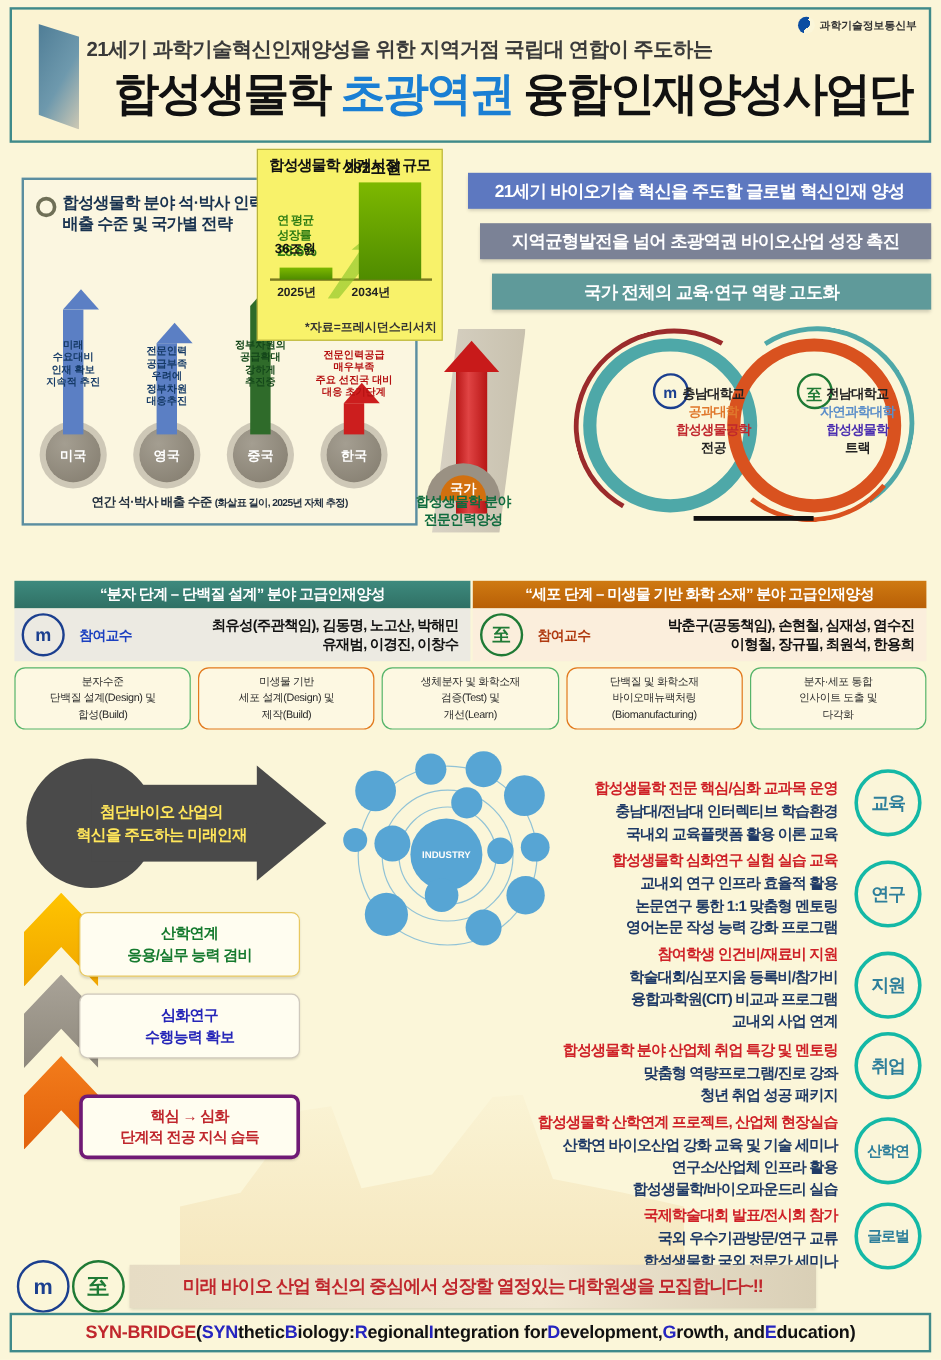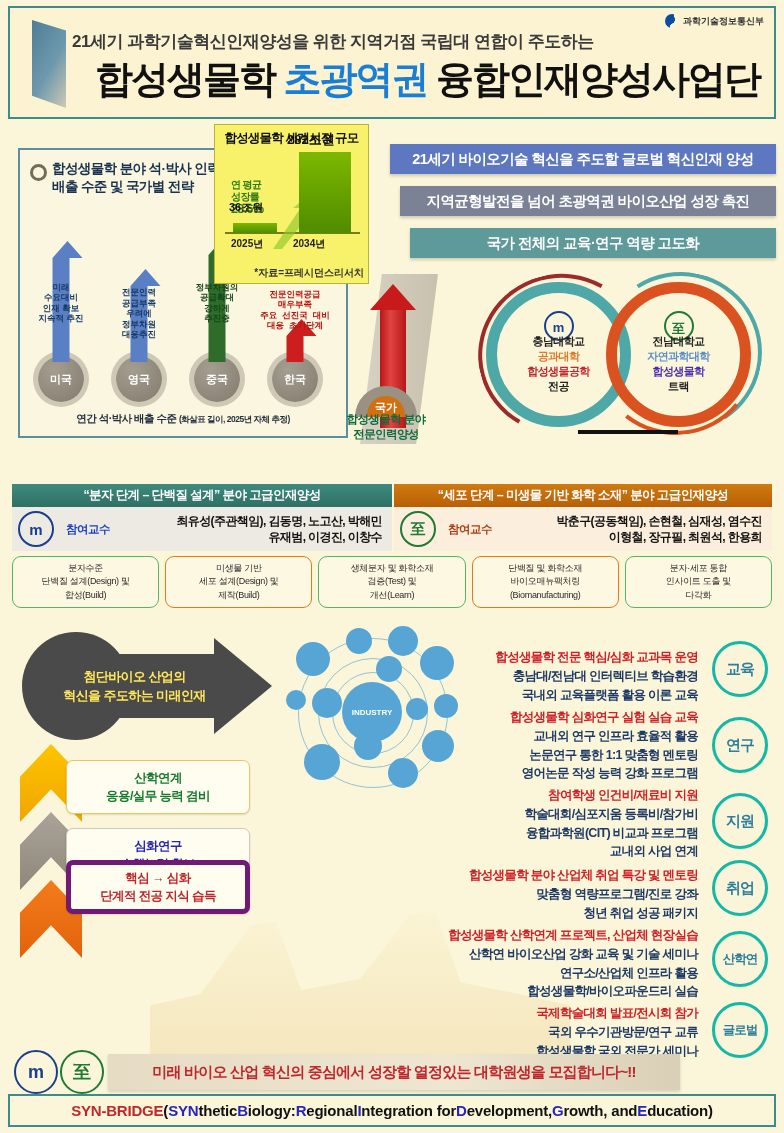--- a/index.html
+++ b/index.html
@@ -81,21 +81,21 @@
     border-bottom:17px solid #5b7fc4;margin:0 auto;
   }
   .arw.green .shaft{background:#2f6b2a;} .arw.green .head{border-bottom-color:#2f6b2a;}
   .arw.red .shaft{background:#cc1e1e;} .arw.red .head{border-bottom-color:#cc1e1e;}
   .arw-lbl{
     position:absolute;left:50%;transform:translateX(-50%);
     font-size:8.5px;font-weight:bold;color:#153a66;line-height:1.25;
     white-space:nowrap;text-align:center;
   }
   .arw-lbl.gr{color:#14471a;}
-  .arw-lbl.rd{color:#b51212;font-family:Liberation Mono, monospace;}
+  .arw-lbl.rd{color:#b51212;}
 
   
   .mktcard{
     position:absolute;left:206px;top:0px;width:155px;height:160px;
     background:#f8f26a;border:1px solid #b9b33c;box-sizing:border-box;
   }
   .mkt-title{position:absolute;left:0;top:5px;width:100%;text-align:center;
     font-size:12.5px;font-weight:bold;color:#111;letter-spacing:-.8px;}
   .mkt-plot{position:absolute;left:8px;top:24px;width:139px;height:106px;}
   .bar{position:absolute;bottom:22px;background:linear-gradient(180deg,#7db800,#3f7a00);}
@@ -152,22 +152,22 @@
 
   
   .venn{position:absolute;left:470px;top:146px;width:300px;height:170px;}
   .ring{position:absolute;width:145px;height:145px;border-radius:50%;box-sizing:border-box;}
   .ring.r1{left:8px;top:12px;border:11px solid #4ea8a8;}
   .ring.r2{left:128px;top:12px;border:11px solid #d9521f;}
   .swoosh{position:absolute;box-sizing:border-box;border-radius:50%;border-style:solid;}
   .sw1{left:0px;top:4px;width:165px;height:160px;border-width:4px;border-color:#9b2b2b transparent transparent #9b2b2b;transform:rotate(-15deg);}
   .sw2{left:122px;top:2px;width:162px;height:160px;border-width:4px;border-color:#4ea8a8 #4ea8a8 transparent transparent;transform:rotate(12deg);}
   .sw3{left:118px;top:10px;width:160px;height:155px;border-width:4px;border-color:transparent transparent #d9521f transparent;transform:rotate(-6deg);}
-  .uni{position:absolute;top:64px;width:145px;text-align:center;font-size:11px;line-height:1.35;
-    font-weight:bold;letter-spacing:-.6px;}
+  .uni{position:absolute;top:52px;width:145px;text-align:center;font-size:11px;line-height:1.35;
+    font-weight:bold;letter-spacing:-.6px;margin-left:36px;}
   .uni.u1{left:8px;} .uni.u2{left:128px;}
   .uni .l1{color:#222;font-weight:bold;}
   .uni .l2a{color:#e0782c;} .uni .l3a{color:#c0272d;}
   .uni .l2b{color:#5b8ec9;} .uni .l3b{color:#4b2fb0;}
   .uni .l4{color:#222;}
   .emb{position:absolute;top:18px;left:50%;transform:translateX(-50%);
     width:30px;height:30px;border-radius:50%;box-sizing:border-box;}
   .emb.cnu{border:2px solid #1b3f8f;color:#1b3f8f;}
   .emb.jnu{border:2px solid #1f7a35;color:#1f7a35;}
   .emb span{position:absolute;left:0;top:7px;width:100%;text-align:center;font-size:13px;font-weight:bold;}
@@ -218,21 +218,21 @@
   .chev.c1 .sh{background:linear-gradient(180deg,#ffc400,#f0a500);}
   .chev.c2 .sh{background:linear-gradient(180deg,#a9a398,#8e887c);}
   .chev.c3 .sh{background:linear-gradient(180deg,#f37c1b,#e2620c);}
 
   .cbox{position:absolute;left:66px;width:184px;height:54px;border-radius:7px;
     background:#fffdf0;box-sizing:border-box;display:flex;align-items:center;justify-content:center;
     text-align:center;font-size:12.5px;font-weight:bold;line-height:1.45;letter-spacing:-.6px;
     box-shadow:0 1px 2px rgba(0,0,0,.12);}
   .cbox.k1{top:760px;border:1px solid #e8c860;color:#157a2e;}
   .cbox.k2{top:828px;border:1px solid #cfc9bd;color:#2525b8;}
-  .cbox.k3{top:860px;border:5px solid #701a75;color:#c0272d;}
+  .cbox.k3{top:912px;border:3px solid #701a75;color:#c0272d;}
 
   
   .hub{position:absolute;left:284px;top:624px;width:176px;height:176px;opacity:.92;}
   .hub .ringline{position:absolute;border:1.4px solid #4a9fd4;border-radius:50%;opacity:.65;}
   .hub .core{position:absolute;left:58px;top:58px;width:60px;height:60px;border-radius:50%;
     background:#4a9fd4;color:#fff;font-size:8px;font-weight:bold;display:flex;align-items:center;justify-content:center;}
   .node{position:absolute;border-radius:50%;background:#4a9fd4;}
 
   
   .bridge{position:absolute;left:150px;top:880px;width:420px;height:190px;opacity:.28;

